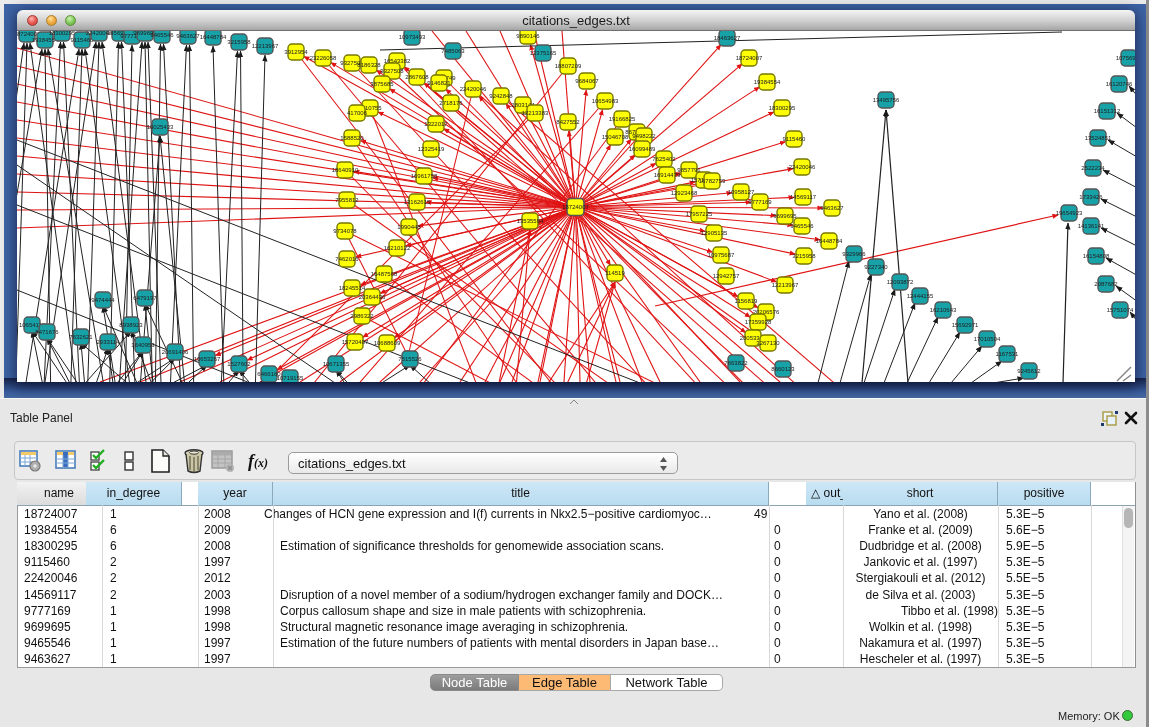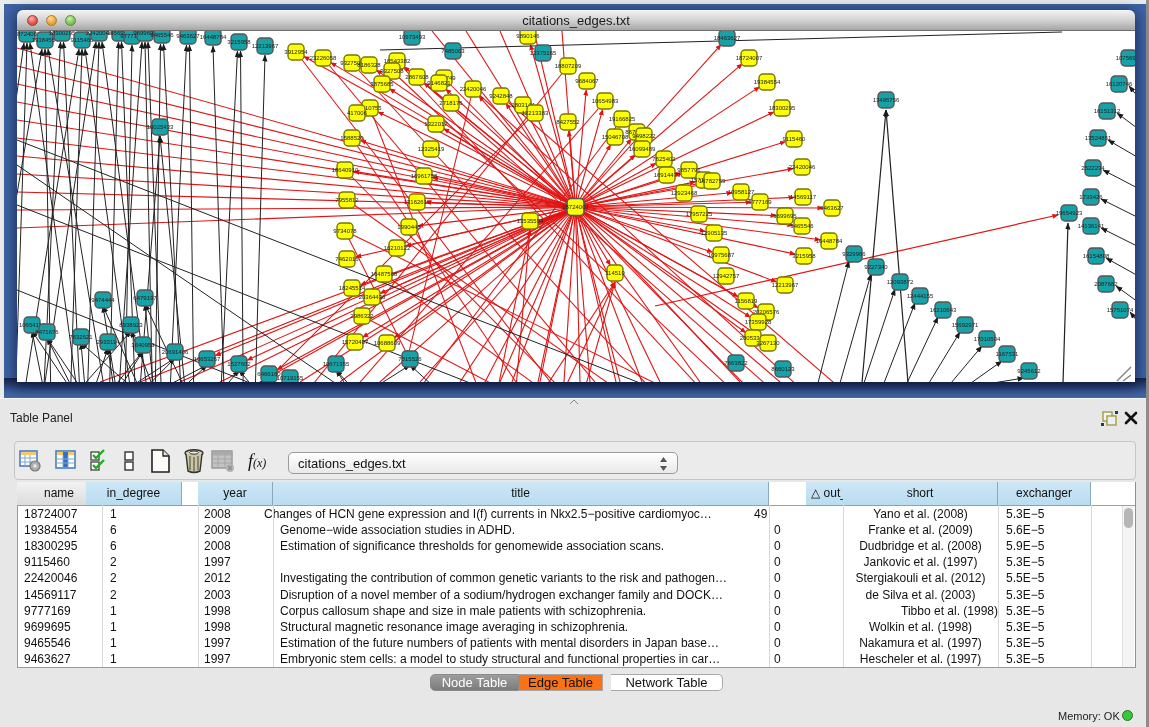--- a/index.html
+++ b/index.html
@@ -839,52 +839,51 @@
  <path d="M8,8 v14 M12,9 v15 M16,8 v14" stroke="#5f5c48" stroke-width="1.2"></path>
  <ellipse cx="12" cy="4.6" rx="4.5" ry="1.6" fill="#efecd8" stroke="#333" stroke-width="1"></ellipse>
 </svg>
 <svg style="position:absolute;left:211px;top:449px" width="26" height="25">
  <rect x="1" y="2" width="20" height="17" fill="#c3c3c3" stroke="#9a9a9a" stroke-width="1.5"></rect>
  <rect x="2" y="3" width="18" height="3.5" fill="#ababab"></rect>
  <path d="M1,10 h20 M1,14 h20 M7,6 v13 M14,6 v13" stroke="#a5a5a5" stroke-width="1"></path>
  <circle cx="19" cy="19" r="4" fill="#b5b5b5"></circle>
  <path d="M17,17 l4,4 m0,-4 l-4,4" stroke="#8d8d8d" stroke-width="1.3"></path>
 </svg>
-<div style="position:absolute;left:248px;top:451px;font-family:'Liberation Serif',serif;font-style:italic;font-size:18px;color:#111;font-weight:normal">f<span style="font-size:12px">(x)</span></div>
+<div style="position:absolute;left:248px;top:451px;font-family:'Liberation Serif',serif;font-style:italic;font-size:18px;color:#111;font-weight:bold">f<span style="font-size:12px">(x)</span></div>
 <div class="combo">citations_edges.txt
  <svg style="position:absolute;right:9px;top:3px" width="9" height="16">
       <path d="M4.5,1 L8,6 L1,6 Z" fill="#555"></path>
       <path d="M4.5,15 L8,10 L1,10 Z" fill="#555"></path>
     </svg>
 </div>
 
 <div style="position:absolute;left:17px;top:482px;width:1119px;height:185px;background:#fff;border-left:1px solid #9a9a9a"></div>
 <div class="hdr" style="left:17px;width:85px;background:linear-gradient(#f2f2f2,#dcdcdc);border-right:1px solid #9fb4c0">name</div>
 <div class="hdr" style="left:86px;width:96px">in_degree</div>
 <div class="hdr" style="left:198px;width:75px">year</div>
 <div class="hdr" style="left:273px;width:496px">title</div>
 <div class="hdr" style="left:806px;width:74px;text-align:left;padding-left:5px">△ out_de…</div>
 <div class="hdr" style="left:843px;width:155px">short</div>
-<div class="hdr" style="left:998px;width:93px">exchanger</div>
+<div class="hdr" style="left:998px;width:93px">positive</div>
 <div style="position:absolute;left:17px;top:505px;width:1119px;height:1px;background:#8aa4b4"></div>
 <div style="position:absolute;left:0;top:0;font-size:12px;color:#111">
 <div style="position:absolute;left:0;top:505.5px;width:1118px;height:16.2px;line-height:16.2px">
       <div style="position:absolute;left:24px;width:75px">18724007</div>
       <div style="position:absolute;left:110px;width:85px">1</div>
       <div style="position:absolute;left:204px;width:66px">2008</div>
       <div style="position:absolute;left:264px;width:487px;overflow:hidden;white-space:nowrap">Changes of HCN gene expression and I(f) currents in Nkx2.5−positive cardiomyoc…</div>
       <div style="position:absolute;left:754px;width:66px">49</div>
       <div style="position:absolute;left:843px;width:155px;text-align:center">Yano et al. (2008)</div>
       <div style="position:absolute;left:1006px;width:83px">5.3E−5</div>
     </div>
     <div style="position:absolute;left:0;top:521.7px;width:1118px;height:16.2px;line-height:16.2px">
       <div style="position:absolute;left:24px;width:75px">19384554</div>
       <div style="position:absolute;left:110px;width:85px">6</div>
       <div style="position:absolute;left:204px;width:66px">2009</div>
-      <div style="position:absolute;left:280px;width:487px;overflow:hidden;white-space:nowrap">Genome−wide association studies in ADHD.</div>
       <div style="position:absolute;left:774px;width:66px">0</div>
       <div style="position:absolute;left:843px;width:155px;text-align:center">Franke et al. (2009)</div>
       <div style="position:absolute;left:1006px;width:83px">5.6E−5</div>
     </div>
     <div style="position:absolute;left:0;top:537.9px;width:1118px;height:16.2px;line-height:16.2px">
       <div style="position:absolute;left:24px;width:75px">18300295</div>
       <div style="position:absolute;left:110px;width:85px">6</div>
       <div style="position:absolute;left:204px;width:66px">2008</div>
       <div style="position:absolute;left:280px;width:487px;overflow:hidden;white-space:nowrap">Estimation of significance thresholds for genomewide association scans.</div>
       <div style="position:absolute;left:774px;width:66px">0</div>
@@ -896,21 +895,20 @@
       <div style="position:absolute;left:110px;width:85px">2</div>
       <div style="position:absolute;left:204px;width:66px">1997</div>
       <div style="position:absolute;left:774px;width:66px">0</div>
       <div style="position:absolute;left:843px;width:155px;text-align:center">Jankovic et al. (1997)</div>
       <div style="position:absolute;left:1006px;width:83px">5.3E−5</div>
     </div>
     <div style="position:absolute;left:0;top:570.3px;width:1118px;height:16.2px;line-height:16.2px">
       <div style="position:absolute;left:24px;width:75px">22420046</div>
       <div style="position:absolute;left:110px;width:85px">2</div>
       <div style="position:absolute;left:204px;width:66px">2012</div>
-      <div style="position:absolute;left:280px;width:487px;overflow:hidden;white-space:nowrap">Investigating the contribution of common genetic variants to the risk and pathogen…</div>
       <div style="position:absolute;left:774px;width:66px">0</div>
       <div style="position:absolute;left:843px;width:155px;text-align:center">Stergiakouli et al. (2012)</div>
       <div style="position:absolute;left:1006px;width:83px">5.5E−5</div>
     </div>
     <div style="position:absolute;left:0;top:586.5px;width:1118px;height:16.2px;line-height:16.2px">
       <div style="position:absolute;left:24px;width:75px">14569117</div>
       <div style="position:absolute;left:110px;width:85px">2</div>
       <div style="position:absolute;left:204px;width:66px">2003</div>
       <div style="position:absolute;left:280px;width:487px;overflow:hidden;white-space:nowrap">Disruption of a novel member of a sodium/hydrogen exchanger family and DOCK…</div>
       <div style="position:absolute;left:774px;width:66px">0</div>
@@ -941,37 +939,36 @@
       <div style="position:absolute;left:204px;width:66px">1997</div>
       <div style="position:absolute;left:280px;width:487px;overflow:hidden;white-space:nowrap">Estimation of the future numbers of patients with mental disorders in Japan base…</div>
       <div style="position:absolute;left:774px;width:66px">0</div>
       <div style="position:absolute;left:843px;width:155px;text-align:center">Nakamura et al. (1997)</div>
       <div style="position:absolute;left:1006px;width:83px">5.3E−5</div>
     </div>
     <div style="position:absolute;left:0;top:651.3px;width:1118px;height:16.2px;line-height:16.2px">
       <div style="position:absolute;left:24px;width:75px">9463627</div>
       <div style="position:absolute;left:110px;width:85px">1</div>
       <div style="position:absolute;left:204px;width:66px">1997</div>
-      <div style="position:absolute;left:280px;width:487px;overflow:hidden;white-space:nowrap">Embryonic stem cells: a model to study structural and functional properties in car…</div>
       <div style="position:absolute;left:774px;width:66px">0</div>
       <div style="position:absolute;left:843px;width:155px;text-align:center">Hescheler et al. (1997)</div>
       <div style="position:absolute;left:1006px;width:83px">5.3E−5</div>
     </div>
 </div>
 <div style="position:absolute;left:102px;top:505px;width:1px;height:162px;background:#d8d8d8"></div>
 <div style="position:absolute;left:198px;top:505px;width:1px;height:162px;background:#d8d8d8"></div>
 <div style="position:absolute;left:273px;top:505px;width:1px;height:162px;background:#d8d8d8"></div>
 <div style="position:absolute;left:769px;top:505px;width:1px;height:162px;background:#d8d8d8"></div>
 <div style="position:absolute;left:843px;top:505px;width:1px;height:162px;background:#d8d8d8"></div>
 <div style="position:absolute;left:998px;top:505px;width:1px;height:162px;background:#d8d8d8"></div>
 <div style="position:absolute;left:1091px;top:505px;width:1px;height:162px;background:#d8d8d8"></div>
 
 <div style="position:absolute;left:1122px;top:506px;width:12px;height:161px;background:#f4f4f4;border-left:1px solid #e0e0e0"></div>
 <div style="position:absolute;left:1123.5px;top:508px;width:9px;height:20px;background:#b6b6b6;border-radius:5px"></div>
 <div style="position:absolute;left:1135px;top:482px;width:1px;height:185px;background:#8f8f8f"></div>
 <div style="position:absolute;left:17px;top:667px;width:1119px;height:1px;background:#9a9a9a"></div>
 
 <div class="tabseg" style="left:430px;width:89px;background:linear-gradient(#9d9d9d,#7b7b7b);color:#fff;border:1px solid #8a8a8a;border-radius:5px 0 0 5px">Node Table</div>
-<div class="tabseg" style="left:519px;width:84px;background:#f97316;color:#111;border:1px solid #a8a8a8;border-left:none">Edge Table</div>
+<div class="tabseg" style="left:519px;width:92px;background:#fdba74;color:#111;border:1px solid #a8a8a8;border-left:none">Edge Table</div>
 <div class="tabseg" style="left:611px;width:112px;background:#fff;color:#111;border:1px solid #a8a8a8;border-left:none;border-radius:0 5px 5px 0">Network Table</div>
 
 <div style="position:absolute;left:1058px;top:710px;font-size:11px;color:#222">Memory: OK</div>
 <div style="position:absolute;left:1122px;top:710px;width:11px;height:11px;border-radius:50%;background:#32c93a;border:1.5px solid #3a6b34"></div>
 
 </body></html>

